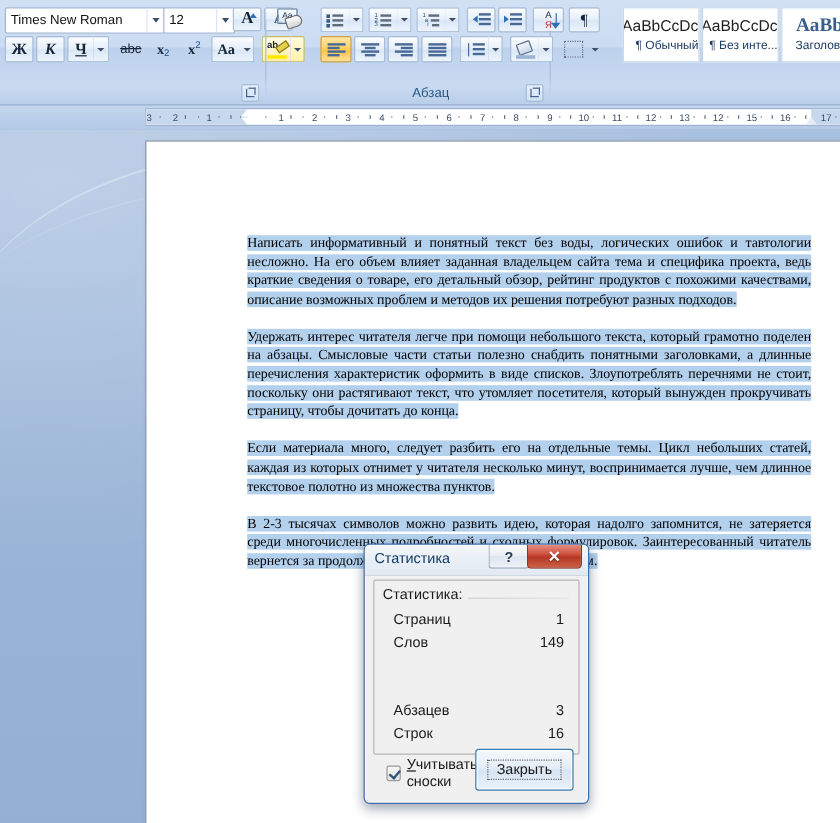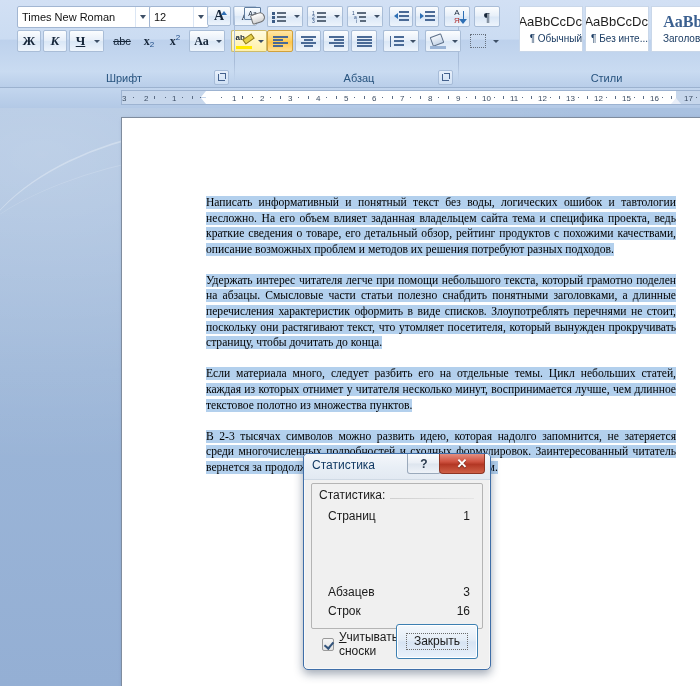--- a/index.html
+++ b/index.html
@@ -225,21 +225,21 @@
     border:1px dotted #6a6a6a;padding:0 7px;line-height:15px;
   }
 </style>
 </head>
 <body>
 
 <div id="app">
 
   <div class="ribbon">
 
-    <div class="rgroup" style="left:0;width:222px;margin-left:13px;">
+    <div class="rgroup" style="left:0;width:222px;">
       <div class="ginner">
 
         <div class="combo" style="position:absolute;left:4px;top:4px;width:128px;height:20px;">
           <span>Times New Roman</span>
           <span class="cbarrow">
               <i class="caret"></i>
             </span>
         </div>
 
         <div class="combo" style="position:absolute;left:136px;top:4px;width:54px;height:20px;">
@@ -300,21 +300,20 @@
           <span style="position:relative;display:inline-block;width:16px;height:16px;">
             <span style="position:absolute;left:0;top:0;font-size:8px;font-weight:bold;color:#16263a;">ab</span>
             <span style="position:absolute;left:7px;top:3px;width:9px;height:4px;background:#e6d14a;border:1px solid #8e7a1f;transform:rotate(-35deg);"></span>
             <span style="position:absolute;left:0;bottom:0;width:16px;height:3px;background:#ffe900;"></span>
           </span>
         </div>
         <div class="split-arrow" style="left:242px;top:28px;width:12px;height:22px;background:linear-gradient(to bottom,#fffbe0,#fff0a8);border-color:#cdbb6a;">
             <i class="caret sm"></i>
           </div>
       </div>
-      <div class="glabel">Шрифт</div>
       <div class="gdialog" style="right:6px;"></div>
       <div class="gsep" style="right:0;"></div>
     </div>
 
     <div class="btn" style="left:266px;top:30px;width:0;height:0;border:none;"></div>
 
     <div class="btn" style="left:222px;top:30px;width:0;height:0;border:none;"></div>
 
     <div class="rgroup" style="left:259px;width:200px;">
       <div class="ginner">
@@ -465,21 +464,20 @@
         </div>
         <div class="stylebox" style="left:72px;">
           <span class="samp">AaBbCcDc</span>
           <span class="nm">¶ Без инте...</span>
         </div>
         <div class="stylebox" style="left:138px;">
           <span class="samp hd">AaBbC</span>
           <span class="nm">Заголово...</span>
         </div>
       </div>
-      <div class="glabel">Стили</div>
     </div>
 
     <div class="btn" style="left:222px;top:28px;width:0;height:0;border:none;"></div>
   </div>
 
   <div class="btn" style="position:absolute;left:222px;top:30px;width:0;height:0;border:none;"></div>
 
   <div class="rulerwrap">
     <div class="ruler">
       <div class="grey" style="left:0;width:84px;"></div>
@@ -582,20 +580,24 @@
     </div>
 
     <div class="dlg-body">
       <div class="grp-line"></div>
       <span class="grp-cap">Статистика:</span>
 
       <div class="statrow" style="top:25px;">
         <span class="k">Страниц</span>
         <span class="v">1</span>
       </div>
+      <div class="statrow" style="top:44px;">
+        <span class="k">Слов</span>
+        <span class="v">149</span>
+      </div>
       <div class="statrow" style="top:101px;">
         <span class="k">Абзацев</span>
         <span class="v">3</span>
       </div>
       <div class="statrow" style="top:120px;text-align:right;">
         <span class="k">Строк</span>
         <span class="v">16</span>
       </div>
 
       <div class="chkrow">

